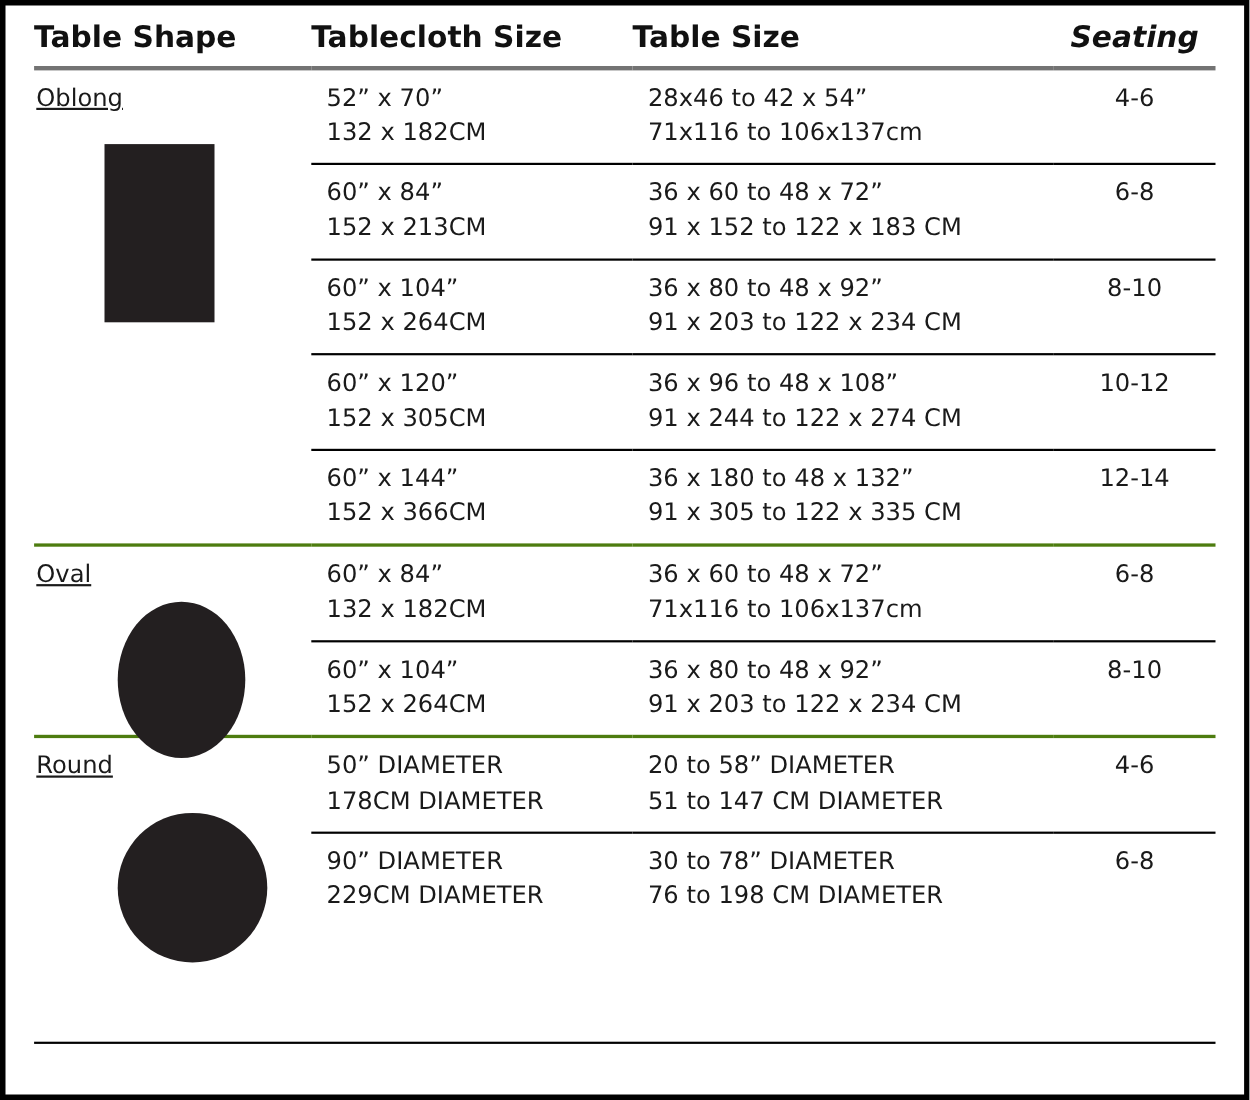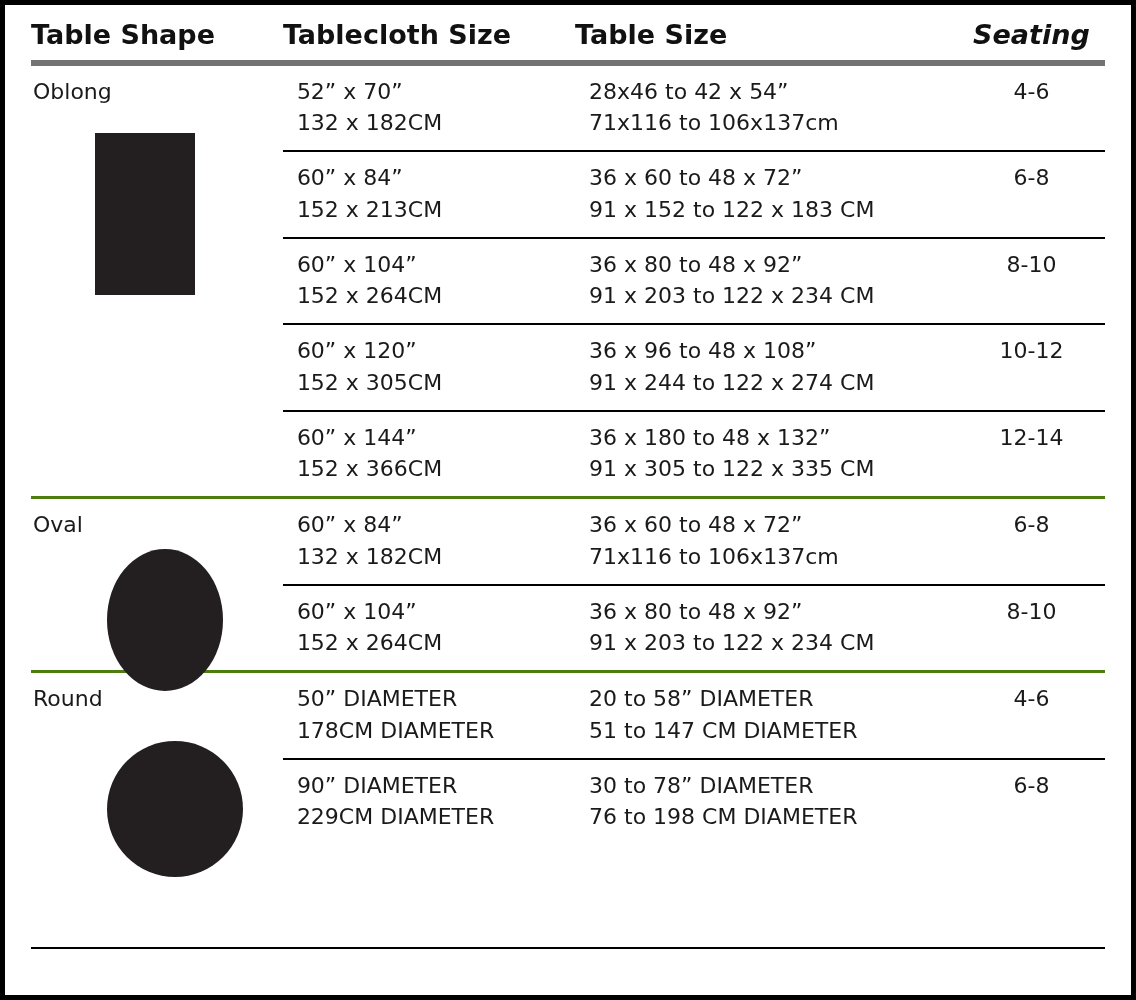--- a/index.html
+++ b/index.html
@@ -55,21 +55,21 @@
     color: #111111;
     padding: 0 0 10px 0;
     vertical-align: bottom;
     font-family: "DejaVu Sans", sans-serif;
   }
   th.head.seat {
     text-align: center;
     font-style: italic;
   }
   tr.headrow th {
-    border-bottom: 6px solid #737373;
+    border-bottom: 4px solid #737373;
   }
 
   td {
     vertical-align: top;
     padding: 10px 0 12px 0;
     font-size: 22px;
     line-height: 1.42;
     color: #1a1a1a;
     font-family: "DejaVu Sans", sans-serif;
   }
@@ -124,20 +124,21 @@
     left: 74px;
     top: 22px;
     width: 136px;
     height: 136px;
     background: #231f20;
     border-radius: 50%;
   }
   .shape-label {
     display: block;
     margin-bottom: 4px;
+    text-decoration: underline;
   }
   .bottom-rule {
     position: absolute;
     left: 26px;
     right: 26px;
     bottom: 46px;
     border-top: 2px solid #000000;
   }
 </style>
 </head>

